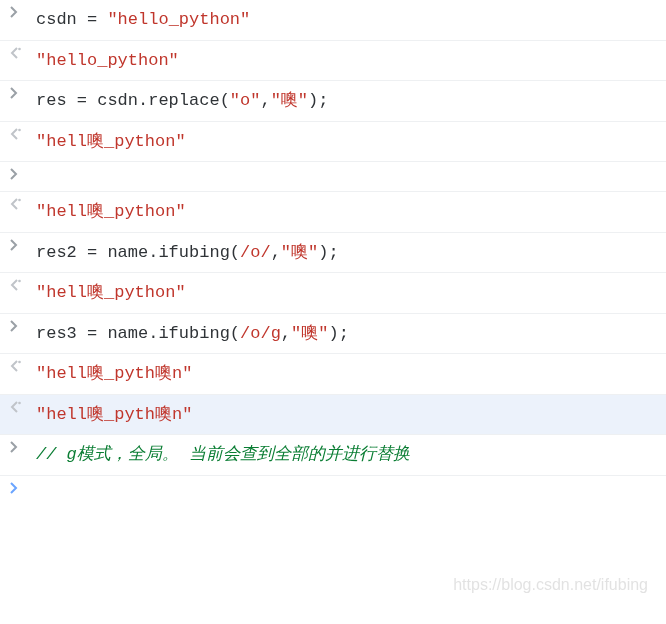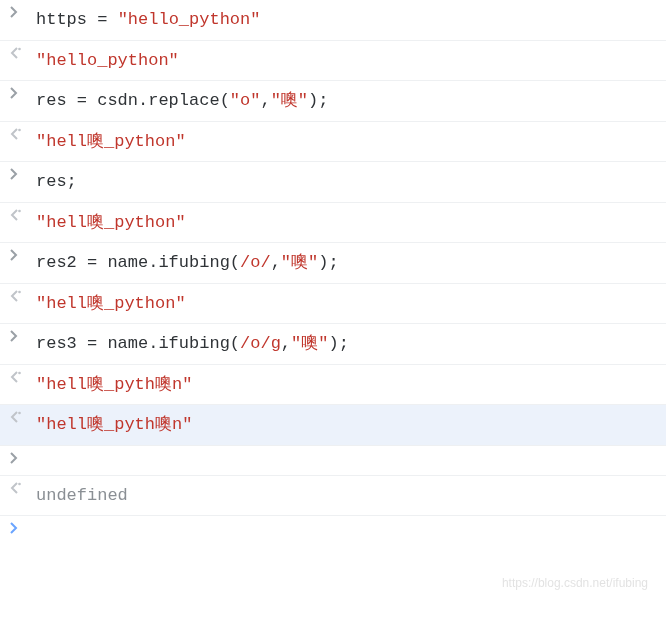--- a/index.html
+++ b/index.html
@@ -38,41 +38,41 @@
   .seg { white-space: pre; }
   .plain  { color: #2f3337; }
   .string { color: #c0362c; }
   .regex  { color: #c0362c; }
   .comment{ color: #0a7d33; font-style: italic; }
   .undef  { color: #8a8f94; }
   .watermark {
     position: absolute;
     right: 18px;
     top: 576px;
-    font-size: 12px;
+    font-size: 16px;
     color: rgba(140,140,140,0.25);
     font-family: Arial, sans-serif;
     font-style: normal;
   }
   .prompt-last {
     display: flex;
     padding: 6px 0 6px 8px;
   }
 </style>
 </head>
 <body>
 
 <div class="console" id="console-root">
     <div class="row">
       <div class="arrow">
         <svg width="12" height="12" viewBox="0 0 12 12">
           <path d="M3 1 L8 6 L3 11" fill="none" stroke="#9aa0a6" stroke-width="2"></path>
         </svg>
       </div>
-      <div class="content"><span class="seg plain">https = </span><span class="seg string">"hello_python"</span></div>
+      <div class="content"><span class="seg plain">csdn = </span><span class="seg string">"hello_python"</span></div>
     </div>
     <div class="row">
       <div class="arrow out">
         <svg width="14" height="12" viewBox="0 0 14 12">
           <path d="M9 1 L4 6 L9 11" fill="none" stroke="#c0c4c9" stroke-width="2"></path>
           <circle cx="11.5" cy="2" r="1.3" fill="#c0c4c9"></circle>
         </svg>
       </div>
       <div class="content"><span class="seg string">"hello_python"</span></div>
     </div>
@@ -92,21 +92,20 @@
         </svg>
       </div>
       <div class="content"><span class="seg string">"hell噢_python"</span></div>
     </div>
     <div class="row">
       <div class="arrow">
         <svg width="12" height="12" viewBox="0 0 12 12">
           <path d="M3 1 L8 6 L3 11" fill="none" stroke="#9aa0a6" stroke-width="2"></path>
         </svg>
       </div>
-      <div class="content"><span class="seg plain">res;</span></div>
     </div>
     <div class="row">
       <div class="arrow out">
         <svg width="14" height="12" viewBox="0 0 14 12">
           <path d="M9 1 L4 6 L9 11" fill="none" stroke="#c0c4c9" stroke-width="2"></path>
           <circle cx="11.5" cy="2" r="1.3" fill="#c0c4c9"></circle>
         </svg>
       </div>
       <div class="content"><span class="seg string">"hell噢_python"</span></div>
     </div>
@@ -152,29 +151,21 @@
         </svg>
       </div>
       <div class="content"><span class="seg string">"hell噢_pyth噢n"</span></div>
     </div>
     <div class="row">
       <div class="arrow">
         <svg width="12" height="12" viewBox="0 0 12 12">
           <path d="M3 1 L8 6 L3 11" fill="none" stroke="#9aa0a6" stroke-width="2"></path>
         </svg>
       </div>
-    </div>
-    <div class="row">
-      <div class="arrow out">
-        <svg width="14" height="12" viewBox="0 0 14 12">
-          <path d="M9 1 L4 6 L9 11" fill="none" stroke="#c0c4c9" stroke-width="2"></path>
-          <circle cx="11.5" cy="2" r="1.3" fill="#c0c4c9"></circle>
-        </svg>
-      </div>
-      <div class="content"><span class="seg undef">undefined</span></div>
+      <div class="content"><span class="seg comment">// g模式，全局。 当前会查到全部的并进行替换</span></div>
     </div>
   </div>
 
 <div class="prompt-last">
   <div class="arrow">
     <svg width="12" height="12" viewBox="0 0 12 12">
         <path d="M3 1 L8 6 L3 11" fill="none" stroke="#6aa4ff" stroke-width="2"></path>
       </svg>
   </div>
 </div>

